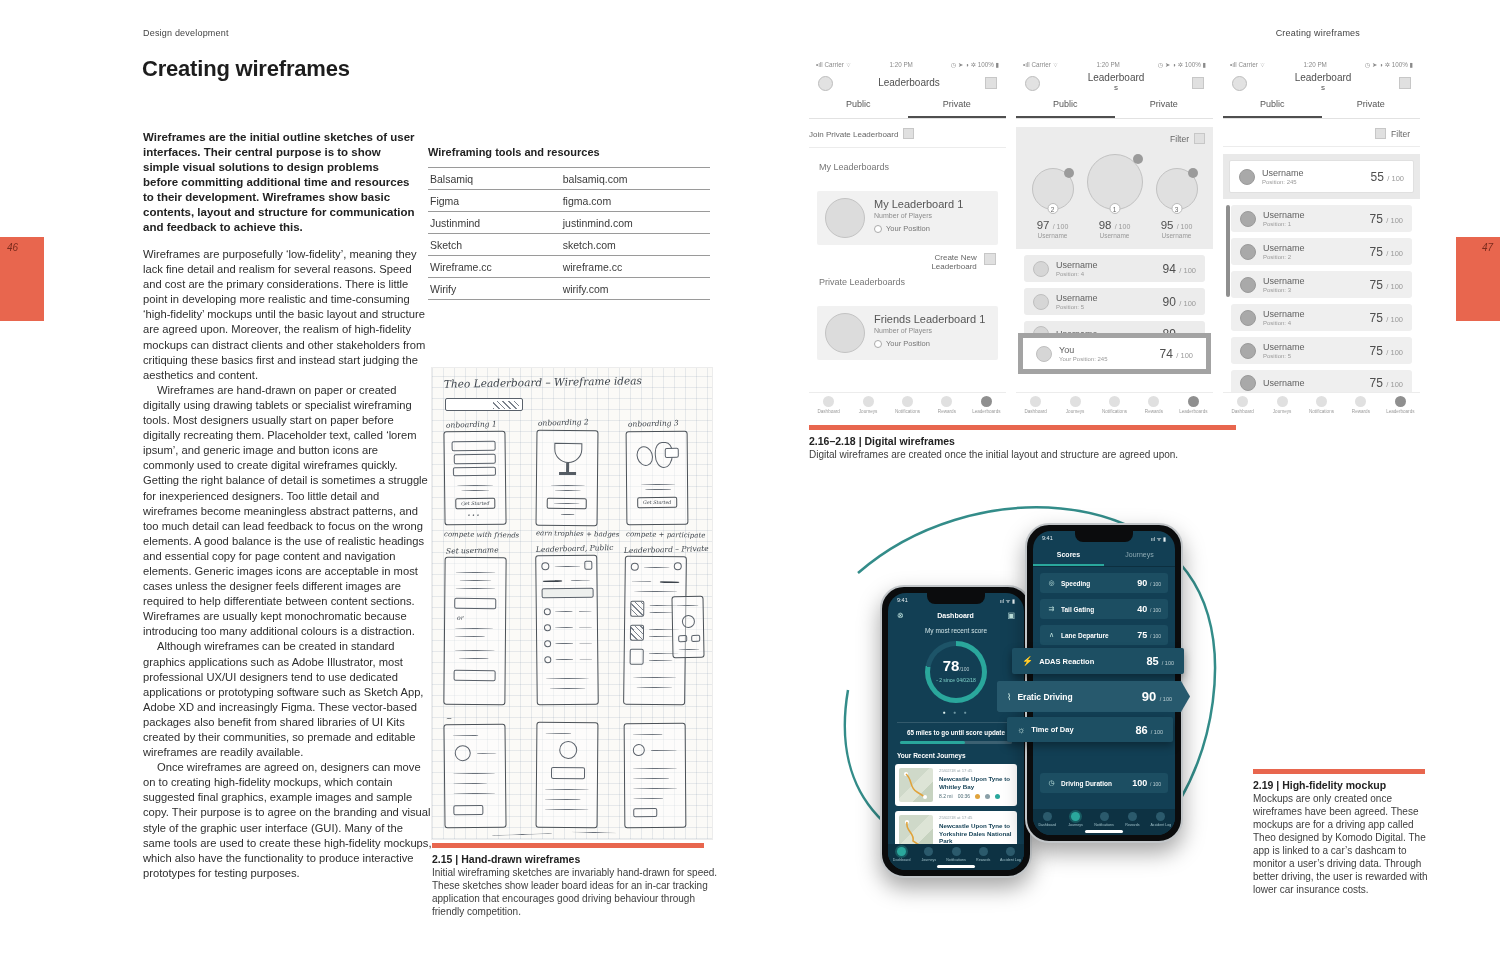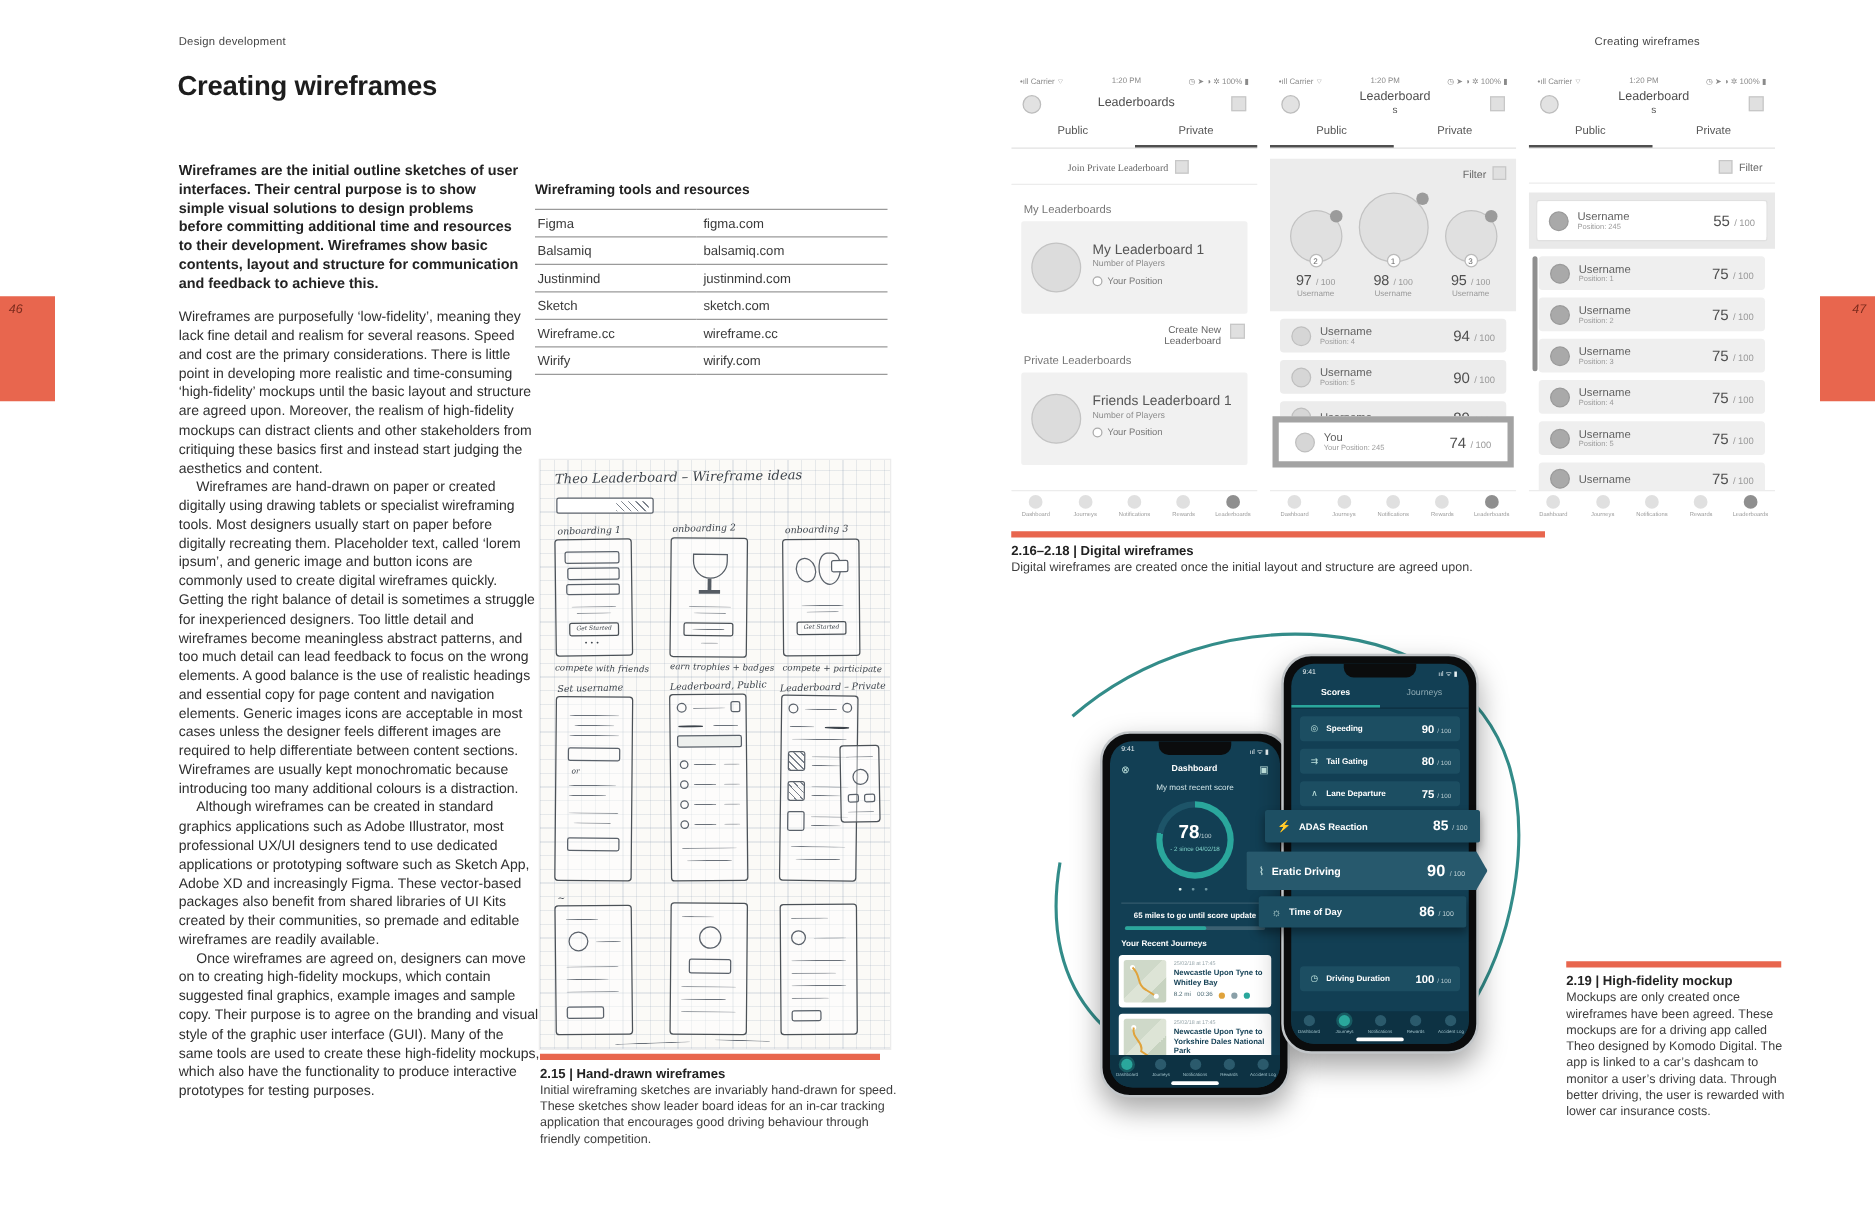--- a/index.html
+++ b/index.html
@@ -53,25 +53,25 @@
   .wf { width:197px; height:362px; background:#fff; font-family:"Liberation Sans",sans-serif; overflow:hidden; }
   .wf-status { display:flex; justify-content:space-between; font-size:6.3px; color:#8a8a8a; padding:4px 7px 0 7px; }
   .wf-nav { display:flex; align-items:center; padding:4px 9px 0 9px; height:24px; }
   .wf-avatar { width:15px; height:15px; border-radius:50%; background:#e2e2e2; border:1px solid #bdbdbd; }
   .wf-navtitle { flex:1; text-align:center; font-size:10px; color:#4f4f4f; line-height:10px; }
   .wf-navtitle .l2 { font-size:8px; display:block; }
   .wf-sq { width:12px; height:12px; background:#e0e0e0; border:1px solid #c7c7c7; }
   .wf-tabs { display:flex; margin-top:6px; border-bottom:1px solid #e2e2e2; }
   .wf-tab { flex:1; text-align:center; font-size:9px; color:#555; padding-bottom:7px; }
   .wf-tab.on { border-bottom:2.5px solid #4f4f4f; }
-  .wf-join { text-align:center; font-size:8px; color:#666; padding:9px 10px 8px 0;
-             border-bottom:1px solid #ececec;font-family:Liberation Serif, serif; }
+  .wf-join { text-align:left; font-size:8px; color:#666; padding:9px 10px 8px 0;
+             border-bottom:1px solid #ececec; }
   .wf-join .wf-sq, .wf-filter .wf-sq { display:inline-block; vertical-align:-2px; width:11px; height:11px; margin-left:5px; }
   .wf-section { font-size:9px; color:#777; padding:0 10px; }
-  .wf-card { background:#f1f1f1; border-radius:2px; margin:5px 8px 0 8px; padding:17px 8px; display:flex; gap:9px; }
+  .wf-card { background:#f1f1f1; border-radius:2px; margin:19px 8px 0 8px; padding:7px 8px; display:flex; gap:9px; }
   .wf-card .big-avatar { width:40px; height:40px; border-radius:50%; background:#dcdcdc; border:1px solid #c3c3c3; flex:none; }
   .wf-card .t { font-size:11px; color:#555; }
   .wf-card .s { font-size:7px; color:#8c8c8c; margin-top:2px; }
   .wf-radio { display:flex; align-items:center; gap:4px; margin-top:5px; font-size:7.5px; color:#777; }
   .wf-radio i { width:8px; height:8px; border:1px solid #aaa; border-radius:50%; background:#fff; }
   .wf-create { text-align:right; font-size:8px; color:#666; line-height:9px; padding:8px 10px 6px 0; }
   .wf-tabbar { position:absolute; left:0; right:0; bottom:0; height:27px; border-top:1px solid #ececec;
                display:flex; background:#fff; }
   .wf-tabbar .it { flex:1; text-align:center; padding-top:3px; }
   .wf-tabbar .dot { width:11px; height:11px; border-radius:50%; background:#e0e0e0; margin:0 auto; }
@@ -178,26 +178,26 @@
   <p class="ind">Wireframes are hand-drawn on paper or created digitally using drawing tablets or specialist wireframing tools. Most designers usually start on paper before digitally recreating them. Placeholder text, called ‘lorem ipsum’, and generic image and button icons are commonly used to create digital wireframes quickly. Getting the right balance of detail is sometimes a struggle for inexperienced designers. Too little detail and wireframes become meaningless abstract patterns, and too much detail can lead feedback to focus on the wrong elements. A good balance is the use of realistic headings and essential copy for page content and navigation elements. Generic images icons are acceptable in most cases unless the designer feels different images are required to help differentiate between content sections. Wireframes are usually kept monochromatic because introducing too many additional colours is a distraction.</p>
   <p class="ind">Although wireframes can be created in standard graphics applications such as Adobe Illustrator, most professional UX/UI designers tend to use dedicated applications or prototyping software such as Sketch App, Adobe XD and increasingly Figma. These vector-based packages also benefit from shared libraries of UI Kits created by their communities, so premade and editable wireframes are readily available.</p>
   <p class="ind">Once wireframes are agreed on, designers can move on to creating high-fidelity mockups, which contain suggested final graphics, example images and sample copy. Their purpose is to agree on the branding and visual style of the graphic user interface (GUI). Many of the same tools are used to create these high-fidelity mockups, which also have the functionality to produce interactive prototypes for testing purposes.</p>
 </div>
 
 <div class="abs" style="left:428px; top:146px;">
   <div class="tools-title">Wireframing tools and resources</div>
   <table class="tools-table">
     <tbody>
     <tr>
+          <td>Balsamiq</td>
+          <td class="url">balsamiq.com</td>
+        </tr>
+    <tr>
           <td>Figma</td>
           <td class="url">figma.com</td>
-        </tr>
-    <tr>
-          <td>Balsamiq</td>
-          <td class="url">balsamiq.com</td>
         </tr>
     <tr>
           <td>Justinmind</td>
           <td class="url">justinmind.com</td>
         </tr>
     <tr>
           <td>Sketch</td>
           <td class="url">sketch.com</td>
         </tr>
     <tr>
@@ -750,21 +750,21 @@
       <div class="ph-tab">Journeys</div>
     </div>
     <div class="ph-row">
       <span class="ic">◎</span>
       <span class="lb">Speeding</span>
       <span class="sc"><span>90</span> <small>/ 100</small></span>
     </div>
     <div class="ph-row">
       <span class="ic">⇉</span>
       <span class="lb">Tail Gating</span>
-      <span class="sc"><span>80</span> <small>/ 100</small></span>
+      <span class="sc"><span>40</span> <small>/ 100</small></span>
     </div>
     <div class="ph-row">
       <span class="ic">∧</span>
       <span class="lb">Lane Departure</span>
       <span class="sc"><span>75</span> <small>/ 100</small></span>
     </div>
     <div class="ph-row" style="margin-top:128px;">
       <span class="ic">◷</span>
       <span class="lb">Driving Duration</span>
       <span class="sc"><span>100</span> <small>/ 100</small></span>

